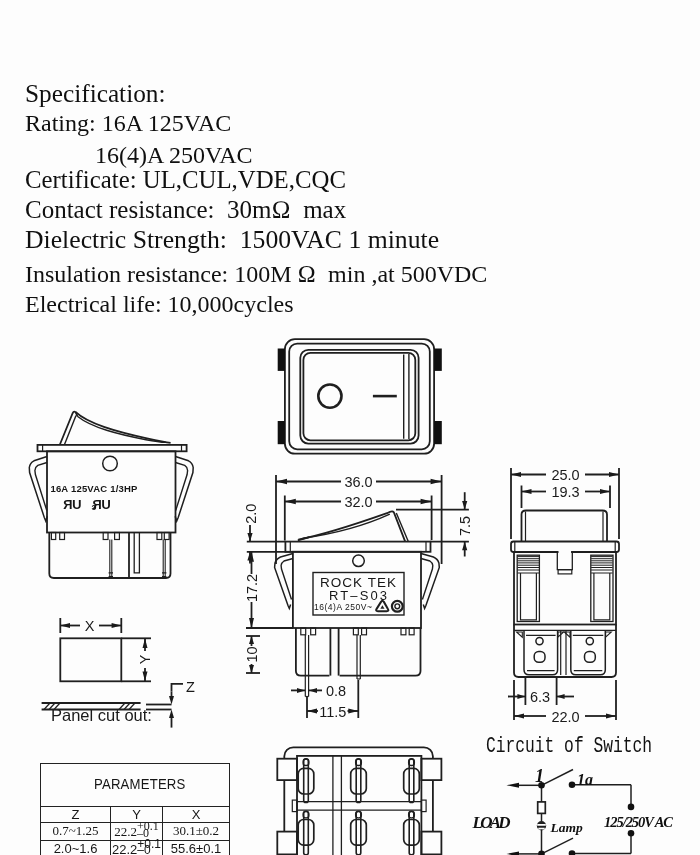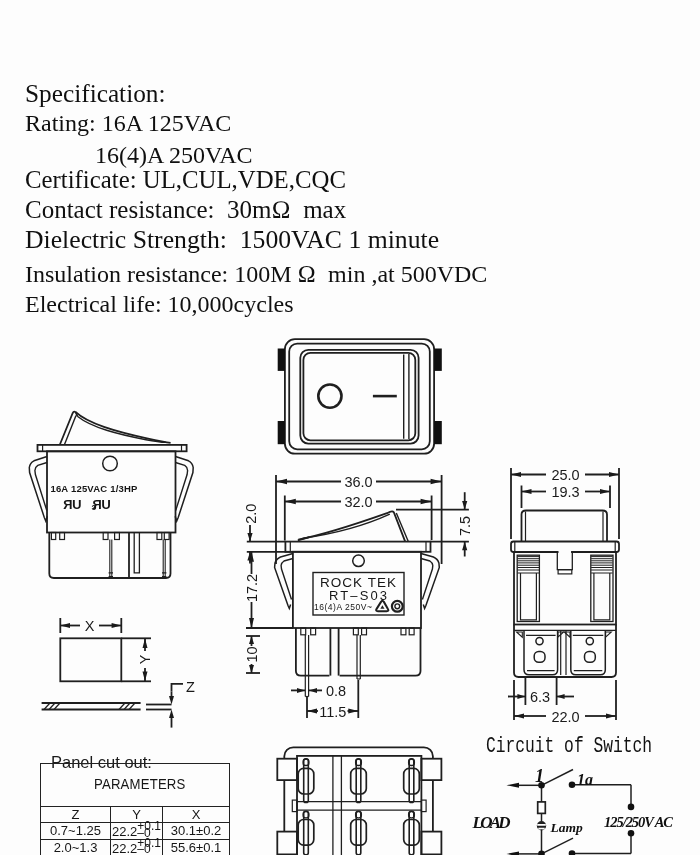--- a/index.html
+++ b/index.html
@@ -1,21 +1,21 @@
 <!DOCTYPE html>
 <html><head>
 <meta charset="utf-8">
 <style>
   html,body{margin:0;padding:0;background:#fdfdfd;}
   #page{position:relative;width:700px;height:855px;background:#fdfdfd;overflow:hidden;
         font-family:"Liberation Sans",sans-serif;color:#161616;margin-top:48px;}
   .spec{position:absolute;left:25px;top:30.3px;font-family:"Liberation Serif",serif;
         font-size:24px;line-height:30px;color:#101010;white-space:pre;}
   .spec span{display:block;}
-  #panelcut{position:absolute;left:51px;top:705px;font-size:16.5px;color:#1a1a1a;}
+  #panelcut{position:absolute;left:51px;top:658px;font-size:16.5px;color:#1a1a1a;}
   table.pc{position:absolute;left:40px;top:715px;border-collapse:collapse;
         font-size:13px;color:#161616;}
   table.pc td{border:1.6px solid #222;text-align:center;padding:0;}
   .tol{display:inline-block;vertical-align:-1px;font-size:12px;line-height:6.5px;text-align:left;}
   svg{position:absolute;left:0;top:0;}
   .dim{font-family:"Liberation Sans",sans-serif;font-size:14.5px;fill:#1a1a1a;}
 </style>
 </head>
 <body>
 <div id="page">
@@ -25,27 +25,27 @@
   <table class="pc">
     <tbody>
         <tr>
           <td colspan="3" style="height:29px;text-align:left;padding-left:53px;vertical-align:bottom;padding-bottom:13px;"><span style="display:inline-block;font-size:15.5px;letter-spacing:0.2px;transform:scaleX(0.85);transform-origin:0 100%;">PARAMETERS</span></td>
         </tr>
     <tr style="height:16px;">
           <td style="width:69px;">Z</td>
           <td style="width:51px;">Y</td>
           <td style="width:66px;">X</td>
         </tr>
-    <tr style="height:16px;">
+    <tr style="height:16px;font-family:Liberation Serif, serif;">
           <td>0.7~1.25</td>
           <td>22.2<span class="tol">+0.1<br>–0</span></td>
           <td>30.1±0.2</td>
         </tr>
     <tr style="height:16px;">
-          <td>2.0~1.3</td>
+          <td>2.0~1.6</td>
           <td>22.2<span class="tol">+0.1<br>–0</span></td>
           <td>55.6±0.1</td>
         </tr>
   </tbody>
     </table>
 
   <svg width="700" height="855" viewBox="0 0 700 855" fill="none" stroke="#1f1f1f" stroke-width="1.8">
 
   <g id="front">
     <rect x="284.9" y="291.2" width="149.2" height="114.5" rx="10"></rect>

